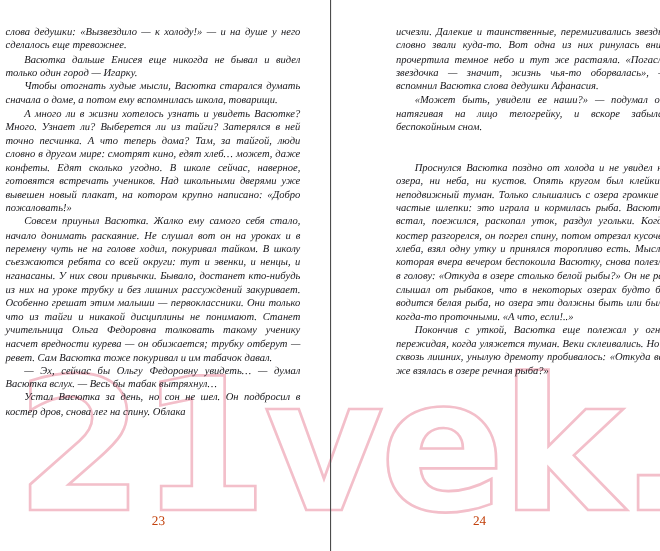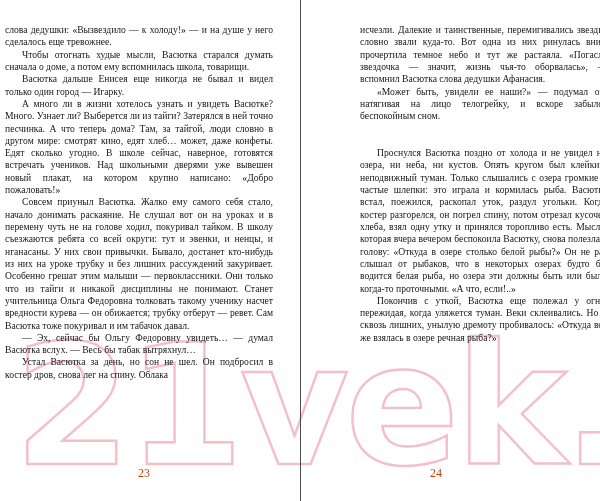--- a/index.html
+++ b/index.html
@@ -79,20 +79,21 @@
   .para {
     margin: 0;
     font-size: 9.6px;
     line-height: 12.32px;
     text-align: justify;
     text-align-last: left;
     text-indent: 17px;
     color: #16161a;
     hyphens: manual;
     word-spacing: 0px;
+    font-style: italic;
   }
   .para.noindent { text-indent: 0; }
   .gap-big   { height: 24.6px; }
 
   .folio {
     position: absolute;
     font-family: "Liberation Serif", "DejaVu Serif", serif;
     font-size: 12px;
     font-weight: 400;
     color: #c2410c;
@@ -110,22 +111,22 @@
     <svg viewBox="0 0 600 205" xmlns="http://www.w3.org/2000/svg" aria-hidden="true">
       <text x="14" y="168">21vek.by</text>
     </svg>
   </div>
 
   <div id="gutter"></div>
 
   <div class="page" id="page-left">
     <div class="textblock">
       <p class="para noindent">слова дедушки: «Вызвездило — к холоду!» — и на душе у него сделалось еще тревожнее.</p>
+      <p class="para">Васютка дальше Енисея еще никогда не бывал и видел только один город — Игарку.</p>
       <p class="para">Чтобы отогнать худые мысли, Васютка старался думать сначала о доме, а потом ему вспомнилась школа, товарищи.</p>
-      <p class="para">Васютка дальше Енисея еще никогда не бывал и видел только один город — Игарку.</p>
       <p class="para">А много ли в жизни хотелось узнать и увидеть Васютке? Много. Узнает ли? Выберется ли из тайги? Затерялся в ней точно песчинка. А что теперь дома? Там, за тайгой, люди словно в другом мире: смотрят кино, едят хлеб… может, даже конфеты. Едят сколько угодно. В школе сейчас, наверное, готовятся встречать учеников. Над школьными дверями уже вывешен новый плакат, на котором крупно написано: «Добро пожаловать!»</p>
       <p class="para">Совсем приуныл Васютка. Жалко ему самого себя стало, начало донимать раскаяние. Не слушал вот он на уроках и в перемену чуть не на голове ходил, покуривал тайком. В школу съезжаются ребята со всей округи: тут и эвенки, и ненцы, и нганасаны. У них свои привычки. Бывало, достанет кто-нибудь из них на уроке трубку и без лишних рассуждений закуривает. Особенно грешат этим малыши — первоклассники. Они только что из тайги и никакой дисциплины не понимают. Станет учительница Ольга Федоровна толковать такому ученику насчет вредности курева — он обижается; трубку отберут — ревет. Сам Васютка тоже покуривал и им табачок давал.</p>
       <p class="para">— Эх, сейчас бы Ольгу Федоровну увидеть… — думал Васютка вслух. — Весь бы табак вытряхнул…</p>
       <p class="para">Устал Васютка за день, но сон не шел. Он подбросил в костер дров, снова лег на спину. Облака</p>
     </div>
   </div>
 
   <div class="page" id="page-right">
     <div class="textblock">
       <p class="para noindent">исчезли. Далекие и таинственные, перемигивались звезды, словно звали куда-то. Вот одна из них ринулась вниз, прочертила темное небо и тут же растаяла. «Погасла звездочка — значит, жизнь чья-то оборвалась», — вспомнил Васютка слова дедушки Афанасия.</p>

